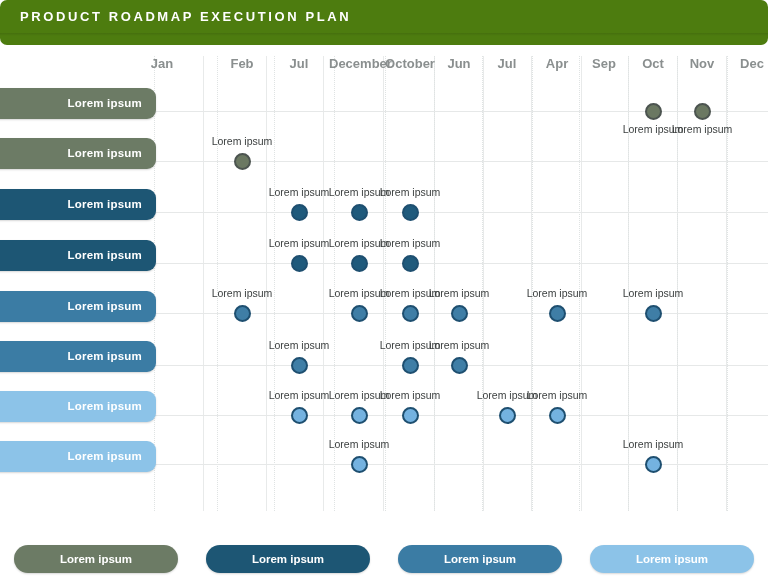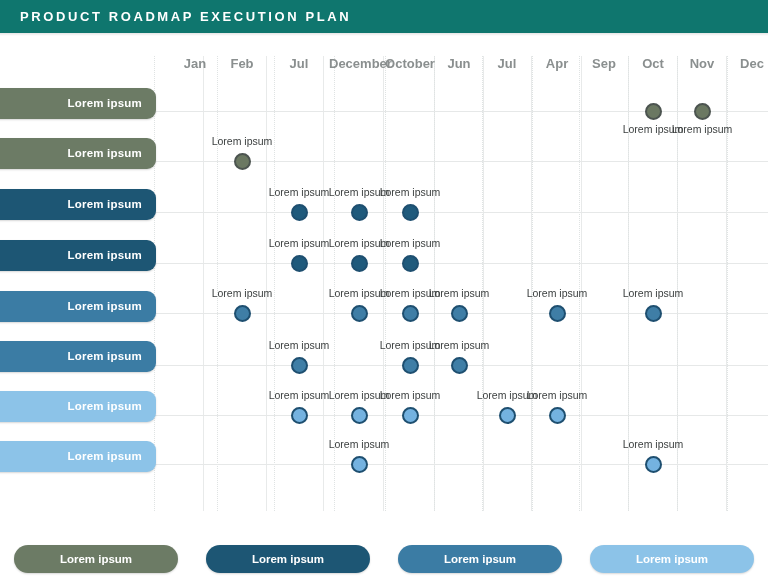--- a/index.html
+++ b/index.html
@@ -6,22 +6,23 @@
   body{
     width:768px;height:576px;overflow:hidden;
     background:#ffffff;
     font-family:"Liberation Sans","DejaVu Sans",sans-serif;
     -webkit-font-smoothing:antialiased;
   }
   #page{position:relative;width:768px;height:576px;background:#fff;}
 
   
   .titlebar{
-    position:absolute;left:0;top:0;width:768px;height:33px;
-    background:#0f766e;
+    position:absolute;left:0;top:0;width:768px;height:45px;
+    background:#4d7c0f;
+    border-radius:7px;
   }
   .titlebar .ttl{
     position:absolute;left:20px;top:9px;
     color:#ffffff;font-size:13px;font-weight:bold;
     letter-spacing:2.6px;white-space:nowrap;
   }
   .titlebar-shadow{
     position:absolute;left:0;top:33px;width:768px;height:3px;
     background:linear-gradient(to bottom,rgba(0,0,0,.10),rgba(0,0,0,0));
   }
@@ -110,21 +111,21 @@
       <div class="vline dash" style="left: 482px;"></div>
       <div class="vline" style="left: 581px;"></div>
       <div class="vline dash" style="left: 532px;"></div>
       <div class="vline" style="left: 628px;"></div>
       <div class="vline dash" style="left: 579px;"></div>
       <div class="vline" style="left: 677px;"></div>
       <div class="vline dash" style="left: 628px;"></div>
       <div class="vline" style="left: 726px;"></div>
       <div class="vline dash" style="left: 677px;"></div>
       <div class="vline dash" style="left: 727px;"></div>
-      <div class="monthhdr" style="left: 165px; width: 60px;">Jan</div>
+      <div class="monthhdr" style="left: 132px; width: 60px;">Jan</div>
       <div class="monthhdr" style="left: 212px; width: 60px;">Feb</div>
       <div class="monthhdr" style="left: 269px; width: 60px;">Jul</div>
       <div class="monthhdr" style="left: 329px; width: 60px;">December</div>
       <div class="monthhdr" style="left: 380px; width: 60px;">October</div>
       <div class="monthhdr" style="left: 429px; width: 60px;">Jun</div>
       <div class="monthhdr" style="left: 477px; width: 60px;">Jul</div>
       <div class="monthhdr" style="left: 527px; width: 60px;">Apr</div>
       <div class="monthhdr" style="left: 574px; width: 60px;">Sep</div>
       <div class="monthhdr" style="left: 623px; width: 60px;">Oct</div>
       <div class="monthhdr" style="left: 672px; width: 60px; text-align: center;">Nov</div>

